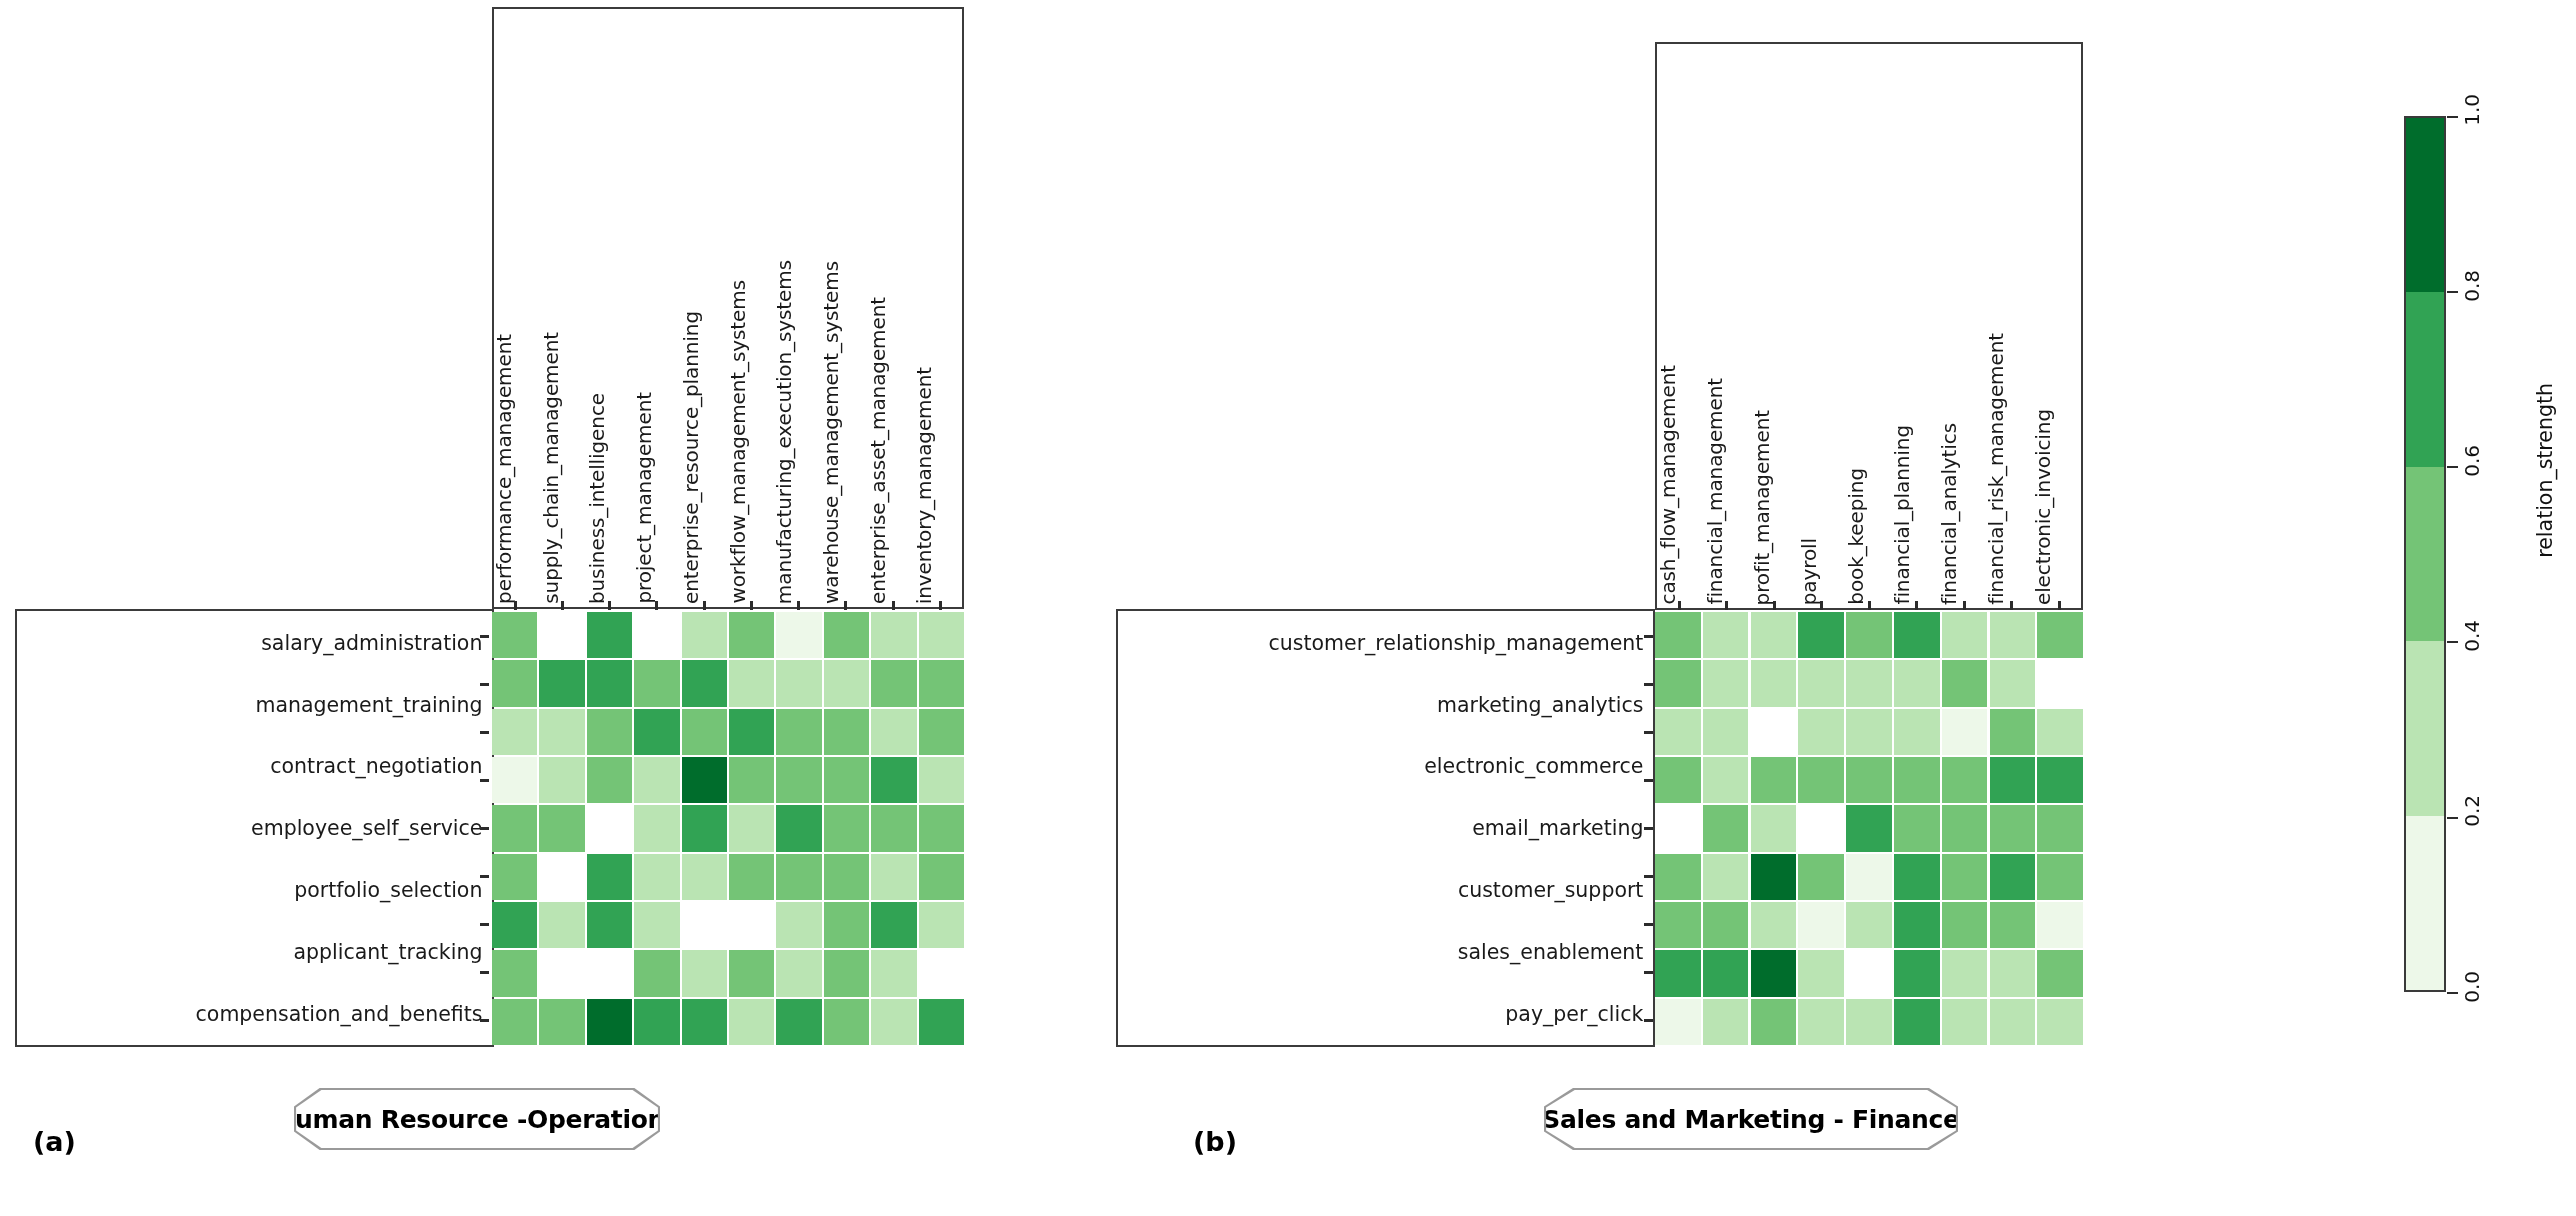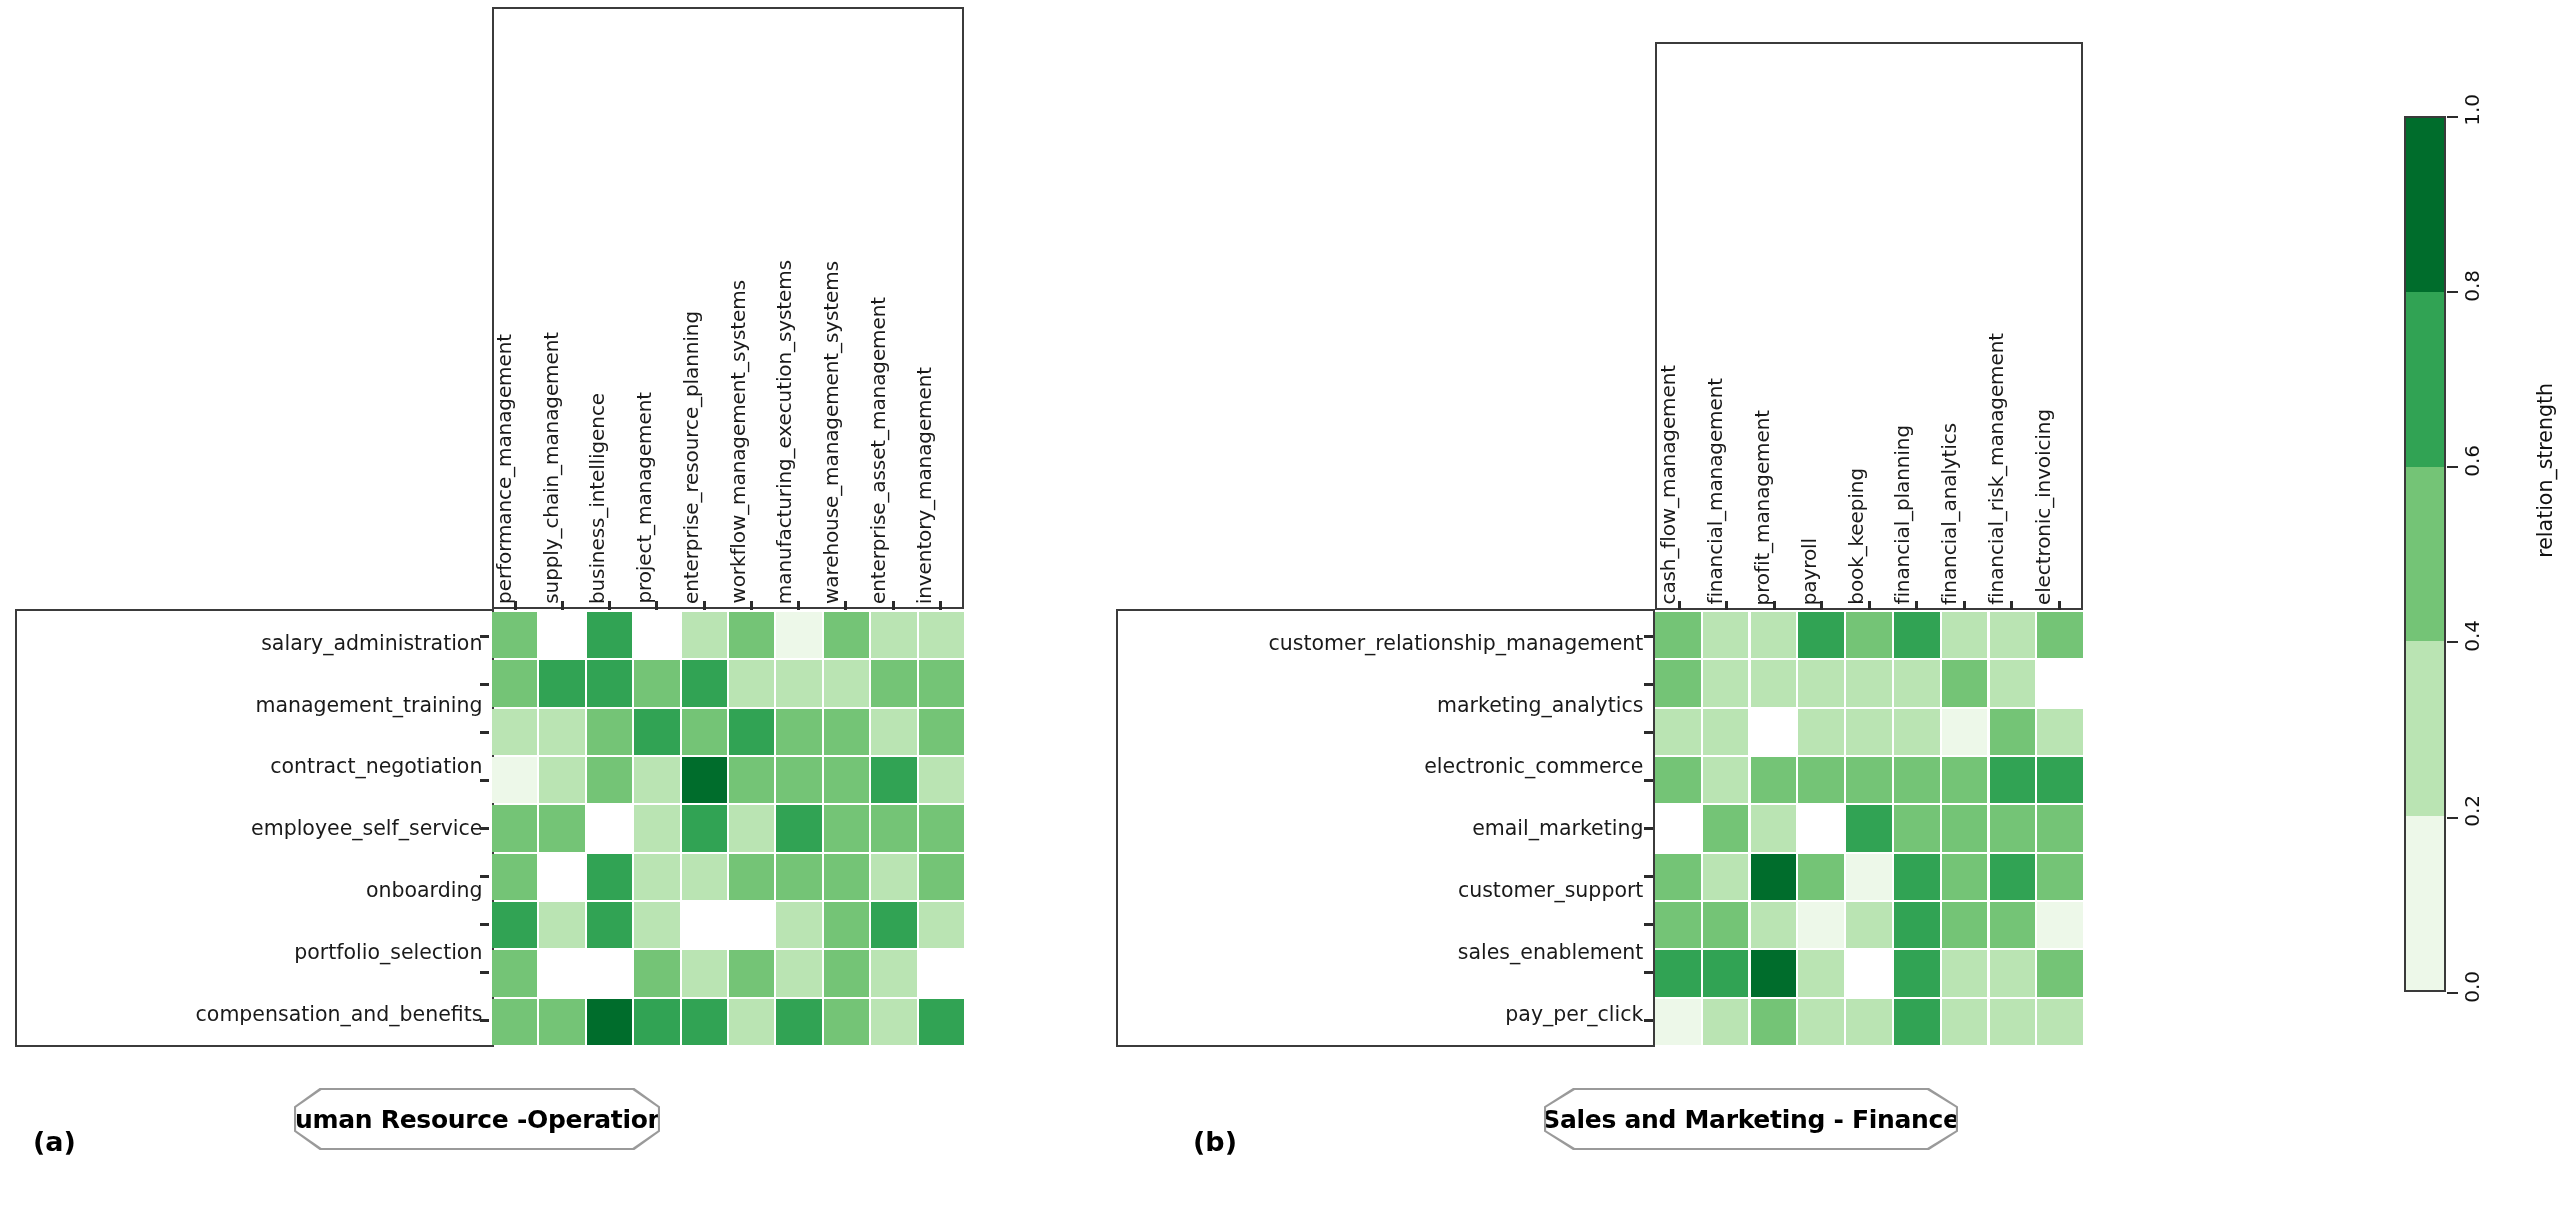--- a/index.html
+++ b/index.html
@@ -94,22 +94,22 @@
       <div class="collabel" style="flex: 1 1 0px;">enterprise_asset_management</div>
       <div class="collabel" style="flex: 1 1 0px;">inventory_management</div>
     </div>
 
   <div class="labelbox" style="left:15px;top:609px;width:479px;height:438px;"></div>
   <div class="rowlabels" id="a-rowlabels" style="left:18px;top:612px;width:474px;height:433px;">
       <div class="rowlabel" style="flex: 1 1 0px;">salary_administration</div>
       <div class="rowlabel" style="flex: 1 1 0px;">management_training</div>
       <div class="rowlabel" style="flex: 1 1 0px;">contract_negotiation</div>
       <div class="rowlabel" style="flex: 1 1 0px;">employee_self_service</div>
-      <div class="rowlabel" style="flex: 1 1 0px;">onboarding</div>
       <div class="rowlabel" style="flex: 1 1 0px;">portfolio_selection</div>
+      <div class="rowlabel" style="flex: 1 1 0px;">applicant_tracking</div>
       <div class="rowlabel" style="flex: 1 1 0px;">compensation_and_benefits</div>
     </div>
 
   <div class="grid" id="a-grid" style="left:492px;top:612px;width:472px;height:433px;
               grid-template-columns:repeat(10,1fr);grid-template-rows:repeat(9,1fr);">
       <div class="cell" style="background: rgb(116, 196, 118);"></div>
       <div class="cell blank"></div>
       <div class="cell" style="background: rgb(49, 163, 84);"></div>
       <div class="cell blank"></div>
       <div class="cell" style="background: rgb(186, 228, 179);"></div>

